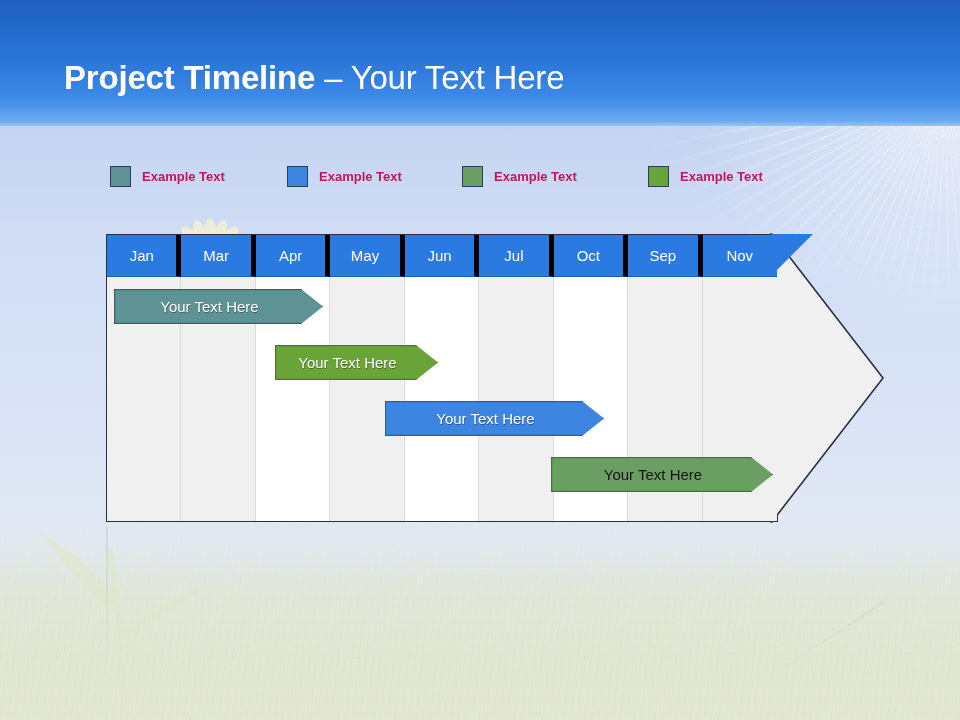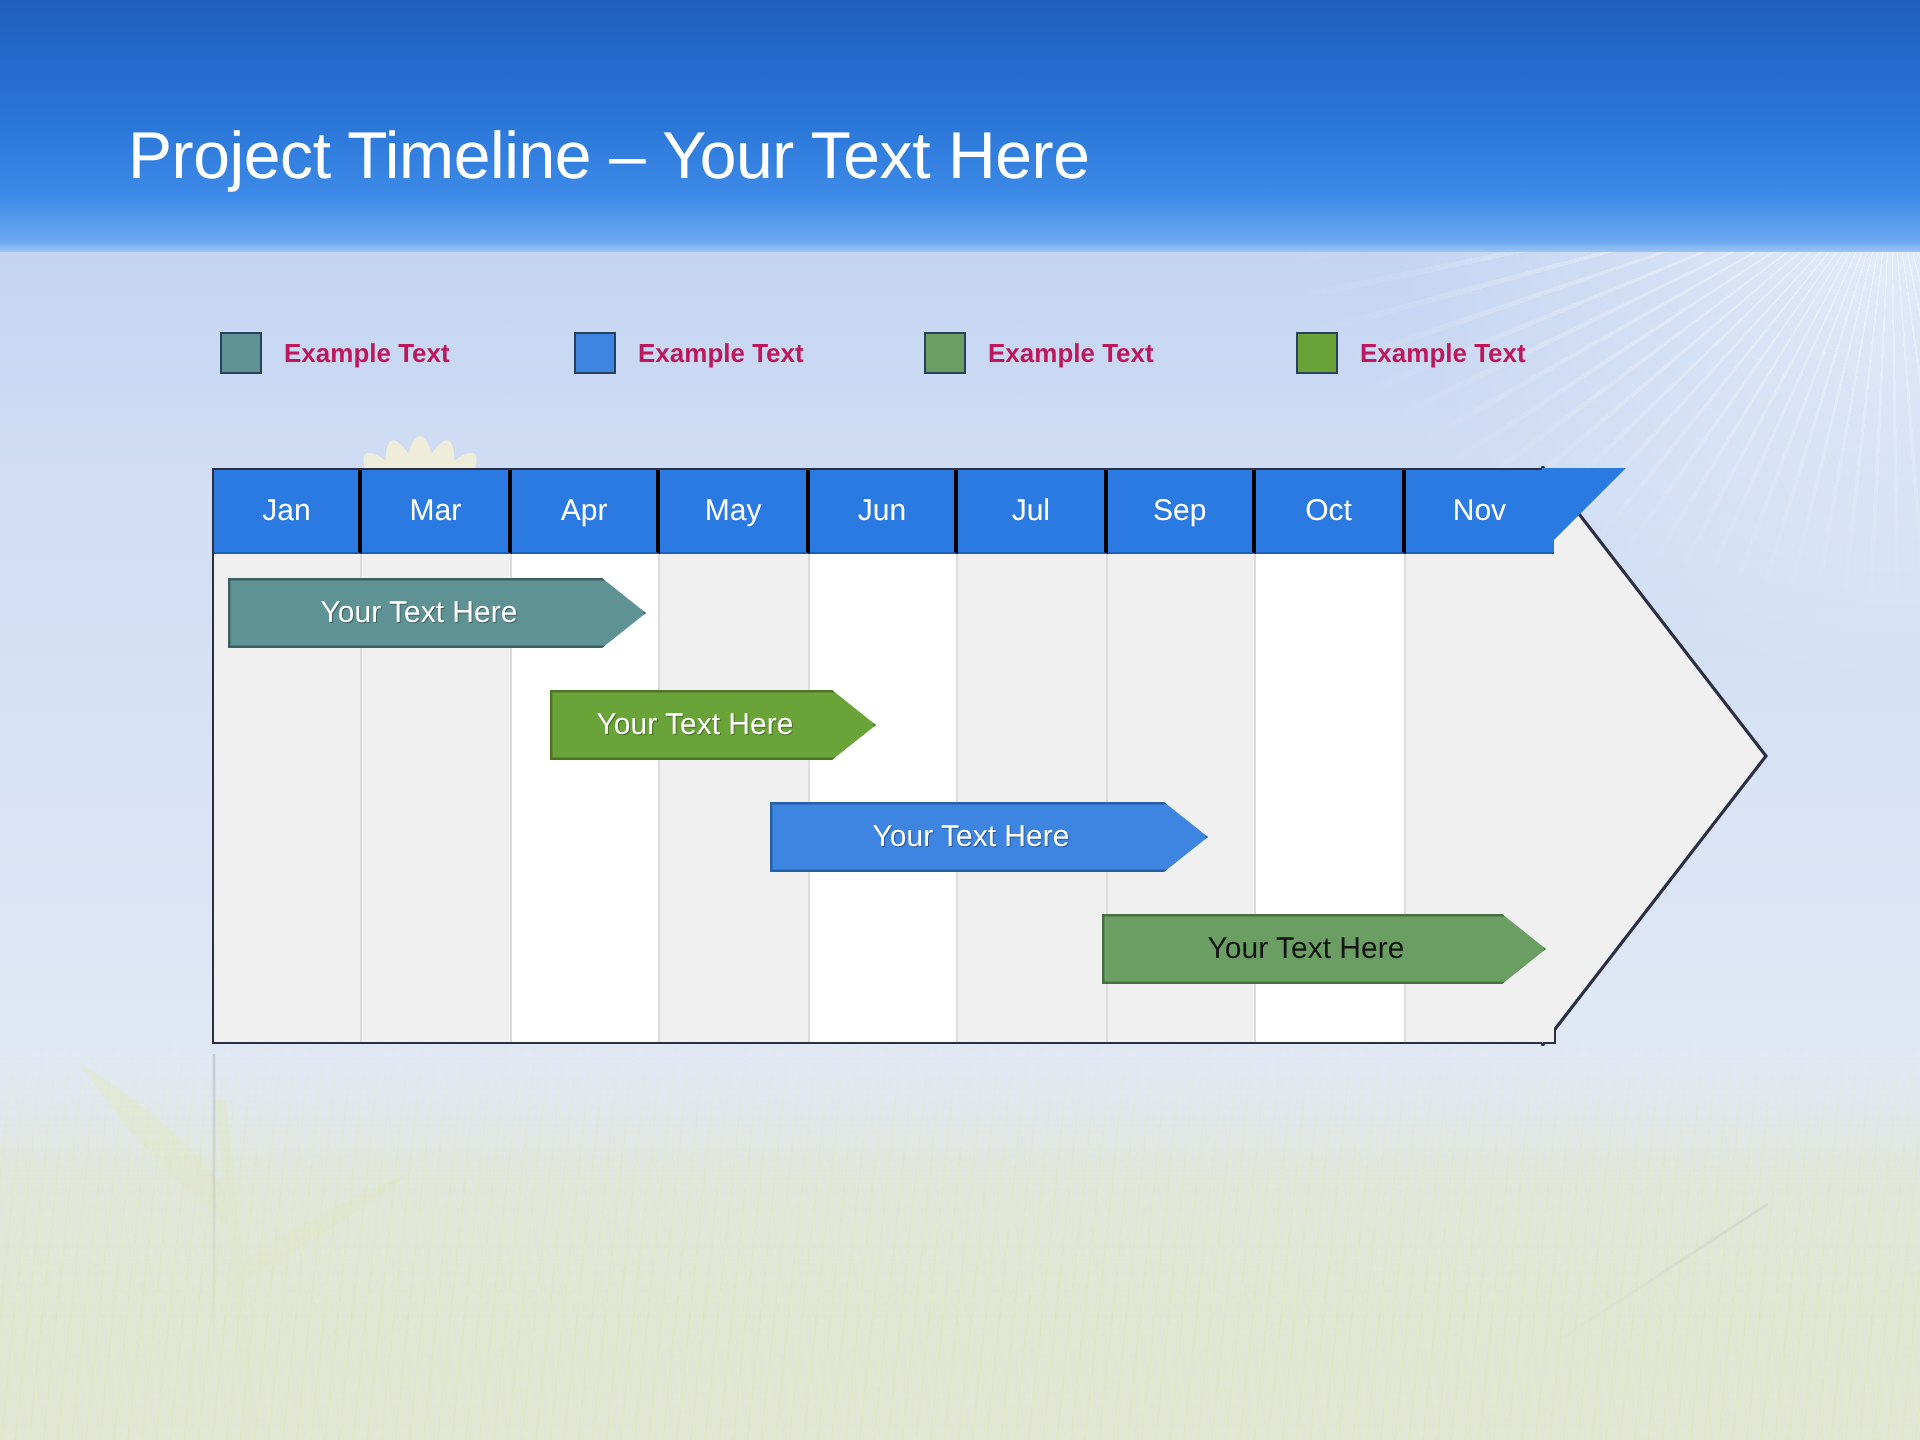--- a/index.html
+++ b/index.html
@@ -98,21 +98,21 @@
   }
 
   .title {
     position: absolute;
     left: 64px; top: 59px;
     font-size: 33px;
     color: #ffffff;
     white-space: nowrap;
     letter-spacing: -0.2px;
   }
-  .title .t-bold { font-weight: normal; margin-top: 31px; }
+  .title .t-bold { font-weight: bold; margin-top: 31px; }
   .title .t-dash { font-weight: normal; }
   .title .t-rest { font-weight: normal; }
 
   
   .legend {
     position: absolute;
     left: 0; top: 166px;
     width: 960px; height: 32px;
   }
   .legend-item {
@@ -194,21 +194,21 @@
   .col.even .col-body { background: #ffffff; }
 
   .col-head {
     height: 42px;
     background: #2a7ae2;
     color: #ffffff;
     font-size: 15px;
     display: flex;
     align-items: center;
     justify-content: center;
-    border-right: 2px solid #000000;
+    border-right: 5px solid #000000;
     border-bottom: 1px solid #1d5fbc;
   }
   .col:last-child .col-head { border-right: none; }
 
   .col-body {
     flex: 1 1 auto;
     border-right: 1px solid #dcdcdc;
   }
   .col:last-child .col-body { border-right: none; }
 
@@ -334,26 +334,26 @@
           <div class="col-body"></div>
         </div>
         <div class="col even">
           <div class="col-head">Jun</div>
           <div class="col-body"></div>
         </div>
         <div class="col odd">
           <div class="col-head">Jul</div>
           <div class="col-body"></div>
         </div>
-        <div class="col odd">
-          <div class="col-head">Sep</div>
-          <div class="col-body"></div>
-        </div>
         <div class="col even">
           <div class="col-head">Oct</div>
+          <div class="col-body"></div>
+        </div>
+        <div class="col odd">
+          <div class="col-head">Sep</div>
           <div class="col-body"></div>
         </div>
         <div class="col odd">
           <div class="col-head">Nov</div>
           <div class="col-body"></div>
         </div>
       </div>
     <div class="bars" id="bars-root">
         <div class="bar" style="left: 7px; top: 12px; width: 209px; background: rgb(95, 146, 148); box-shadow: rgb(60, 95, 97) 0px 0px 0px 1.2px inset;">
           <span class="bar-label light">Your  Text Here</span>

